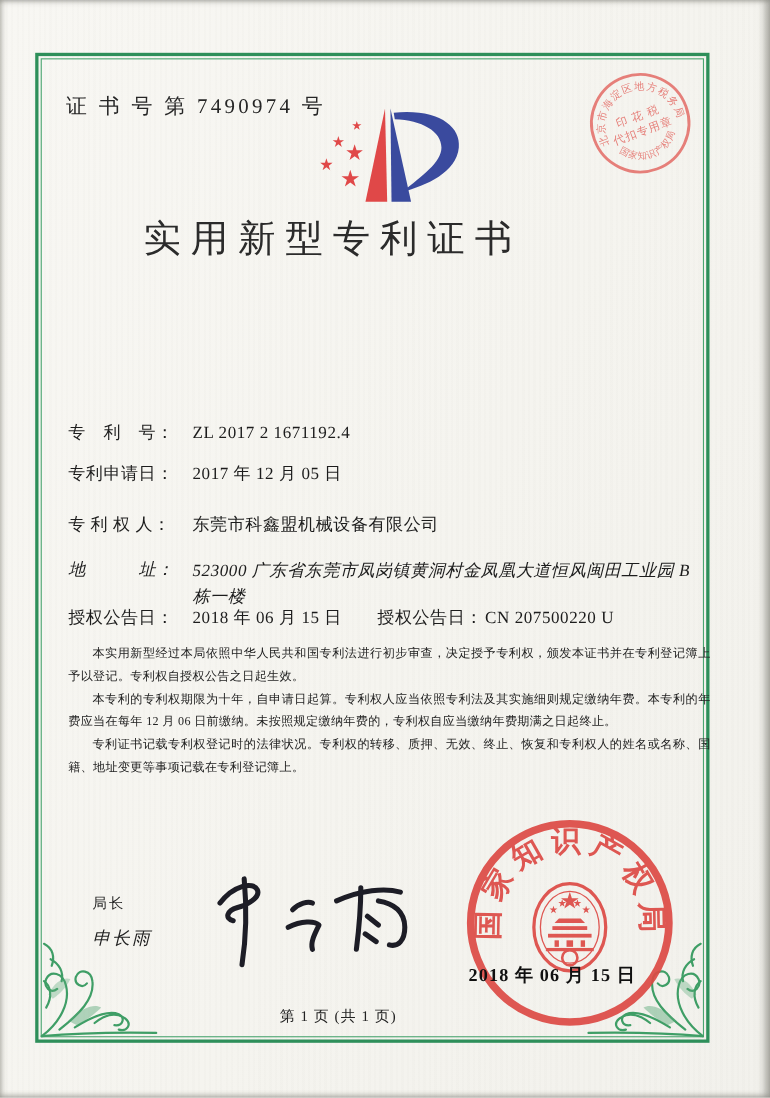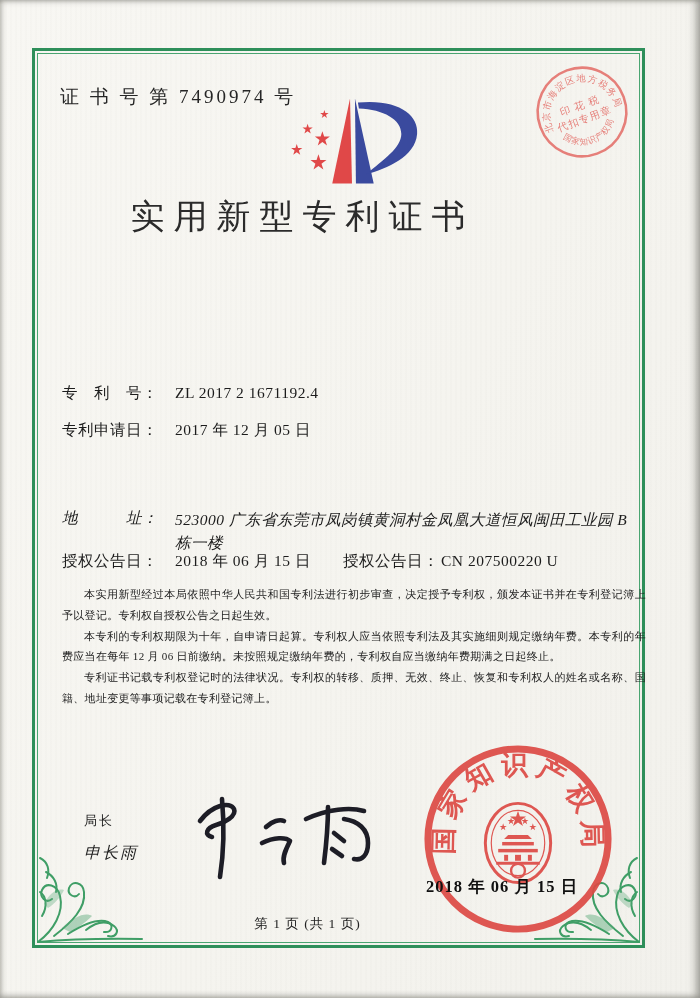--- a/index.html
+++ b/index.html
@@ -130,20 +130,23 @@
     <text x="50" y="60" text-anchor="middle" font-size="9.5" fill="#e4706a" letter-spacing="1">代扣专用章</text>
   </svg>
 
   <div class="abs title">实用新型专利证书</div>
 
   <div class="abs field-row" style="top:383px;">
     <span class="lbl">专　利　号：</span><span class="val">ZL 2017 2 1671192.4</span>
   </div>
   <div class="abs field-row" style="top:400px;margin-top:20px;">
     <span class="lbl">专利申请日：</span><span class="val">2017 年 12 月 05 日</span>
+  </div>
+  <div class="abs field-row" style="top:467px;">
+    <span class="lbl">专 利 权 人：</span><span class="val">东莞市科鑫盟机械设备有限公司</span>
   </div>
   <div class="abs field-row addr" style="top:508px;">
     <span class="lbl">地　　　址：</span><span class="val">523000 广东省东莞市凤岗镇黄洞村金凤凰大道恒风闽田工业园 B 栋一楼</span>
   </div>
   <div class="abs field-row" style="top:551px;">
     <span class="lbl">授权公告日：</span><span class="val">2018 年 06 月 15 日</span>
   </div>
   <div class="abs field-row" style="top:551px;left:343px;">
     <span class="lbl" style="width:98px;">授权公告日：</span><span class="val">CN 207500220 U</span>
   </div>

